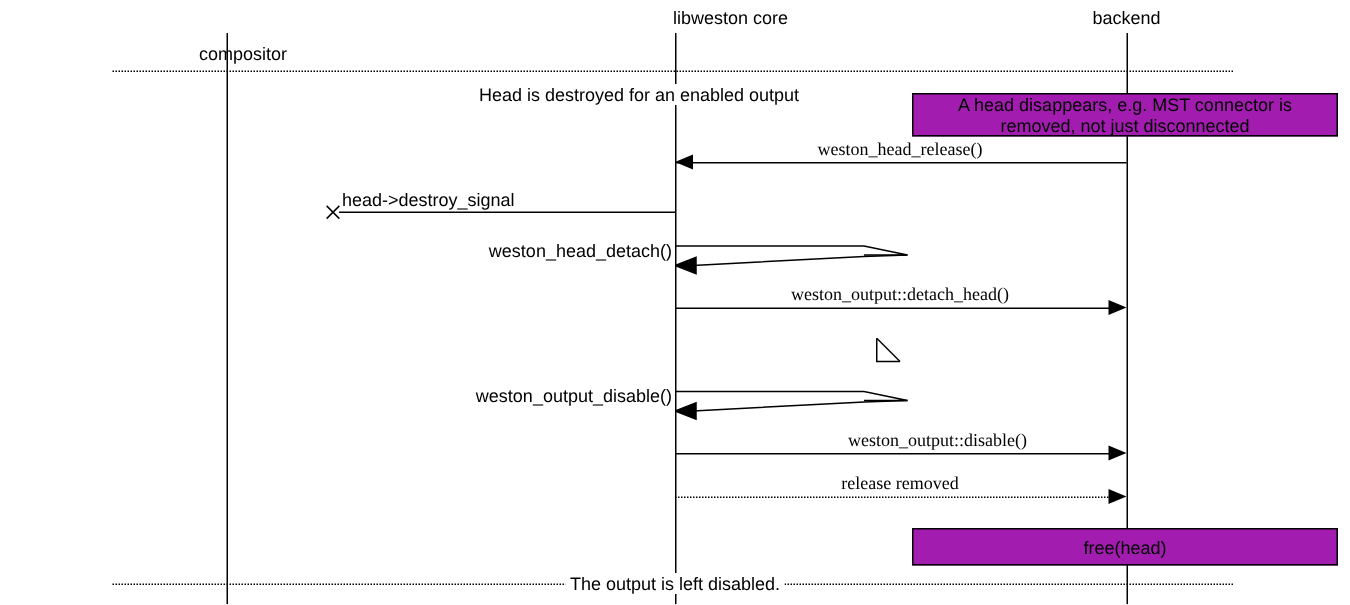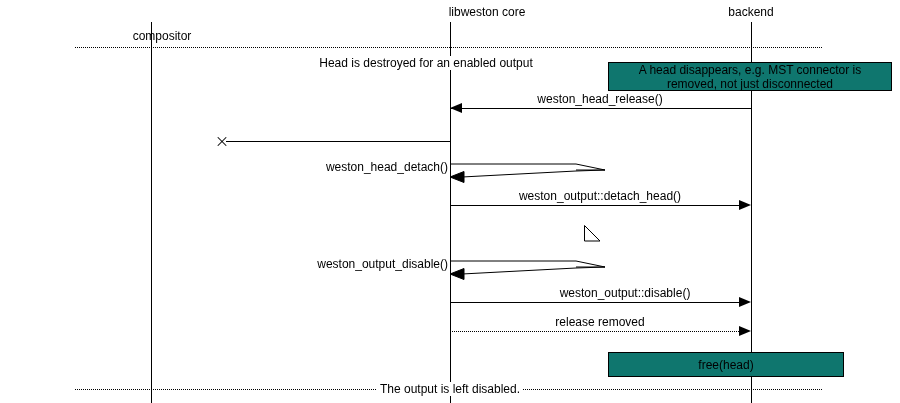--- a/index.html
+++ b/index.html
@@ -59,20 +59,21 @@
   .msg-label {
     position: absolute;
     font-size: 12px;
     line-height: 14px;
     white-space: nowrap;
     color: #000;
   }
   .msg-label.center {
     transform: translateX(-50%);
     text-align: center;
+    font-family: Liberation Serif, serif;
   }
   .msg-label.right {
     transform: translateX(-100%);
     text-align: right;
   }
   .arrow-head {
     position: absolute;
     width: 0;
     height: 0;
   }
@@ -100,21 +101,21 @@
     width: 100%;
     height: 1px;
     background: #000;
   }
   .x-marker::before { transform: rotate(45deg); }
   .x-marker::after  { transform: rotate(-45deg); }
 
   .note-box {
     position: absolute;
     border: 1px solid #000;
-    background: #0f766e;
+    background: #a21caf;
     box-sizing: border-box;
     font-size: 12px;
     line-height: 14px;
     text-align: center;
     color: #000;
     display: flex;
     align-items: center;
     justify-content: center;
     padding: 2px 6px;
   }
@@ -148,20 +149,21 @@
       <span>removed, not just disconnected</span>
     </span>
   </div>
 
   <div class="msg-line" style="left:450px; top:108px; width:301px;"></div>
   <div class="arrow-head left" style="left:450px; top:103px;"></div>
   <div class="msg-label center" style="left:600px; top:92px;">weston_head_release()</div>
 
   <div class="msg-line" style="left:226px; top:141px; width:224px;"></div>
   <div class="x-marker" style="left:216px; top:135px;"></div>
+  <div class="msg-label" style="left:228px; top:126px;">head-&gt;destroy_signal</div>
 
   <div class="selfcall" style="left:450px; top:158px;">
     <svg width="165" height="26" viewBox="0 0 165 26">
       <path d="M 0 6 L 126 6 L 155 12 L 126 12" fill="none" stroke="#000" stroke-width="1"></path>
       <path d="M 155 12 L 126 13 L 12 19 L 0 19" fill="none" stroke="#000" stroke-width="1"></path>
       <path d="M 0 19 L 14 13.5 L 14 24.5 Z" fill="#000" stroke="#000" stroke-width="1"></path>
     </svg>
   </div>
   <div class="msg-label right" style="left:448px; top:160px;text-align:right;">weston_head_detach()</div>
 
@@ -185,20 +187,20 @@
   <div class="msg-label right" style="left:448px; top:257px;">weston_output_disable()</div>
 
   <div class="msg-line" style="left:450px; top:302px; width:297px;"></div>
   <div class="arrow-head right" style="left:739px; top:297px;"></div>
   <div class="msg-label center" style="left:600px; top:286px;margin-left:25px;">weston_output::disable()</div>
 
   <div class="msg-line dotted" style="left:450px; top:331px; width:297px;"></div>
   <div class="arrow-head right" style="left:739px; top:326px;"></div>
   <div class="msg-label center" style="left:600px; top:315px;">release removed</div>
 
-  <div class="note-box" style="left:608px; top:352px; width:236px; height:25px;">
+  <div class="note-box" style="left:608px; top:352px; width:284px; height:25px;">
     <span class="note-text">free(head)</span>
   </div>
 
   <div class="sep-line" style="left:75px; top:389px; width:747px;"></div>
   <div class="sep-label" style="left:450px; top:382px;">The output is left disabled.</div>
 
 </div>
 
 </body></html>

